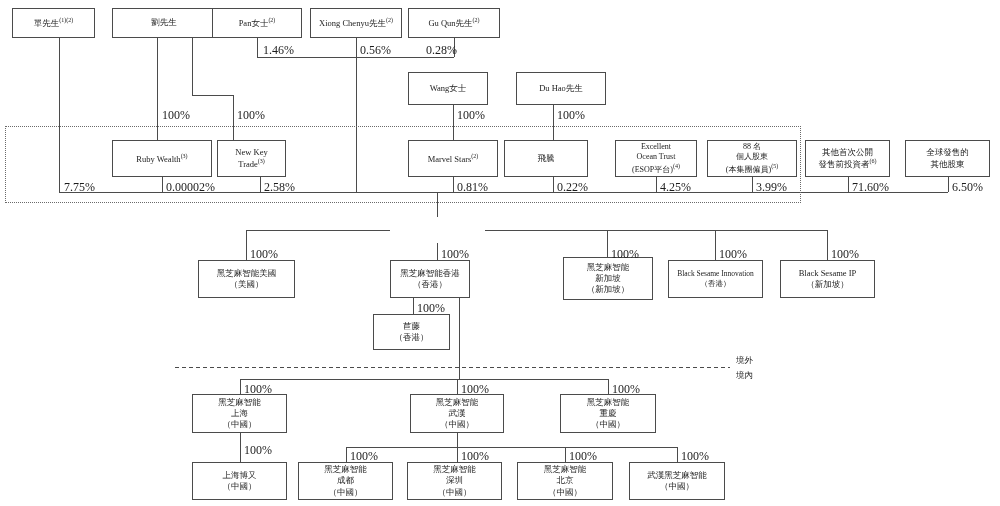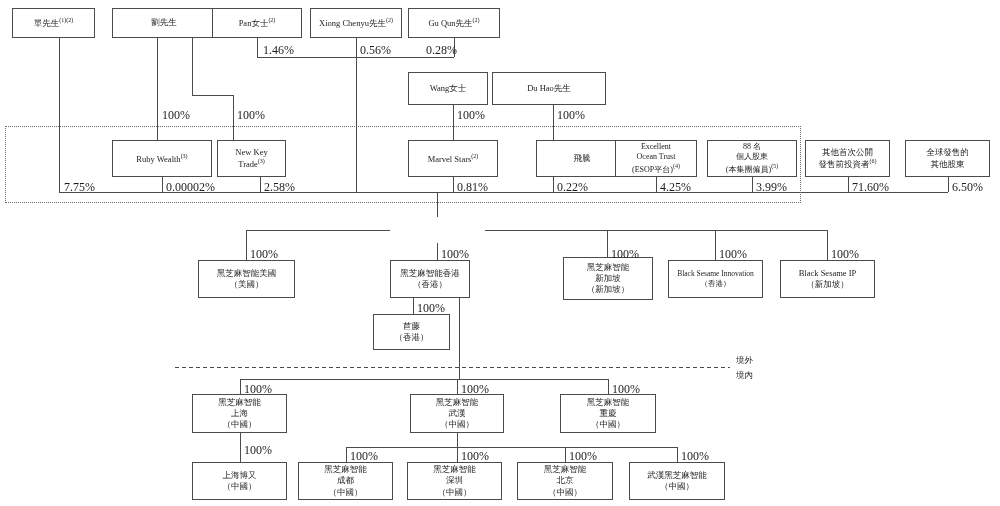--- a/index.html
+++ b/index.html
@@ -62,35 +62,35 @@
   <div class="node" style="left:310px;top:8px;width:92px;height:30px">
       <span class="txt"><span>Xiong Chenyu先生</span><sup>(2)</sup></span>
     </div>
   <div class="node" style="left:408px;top:8px;width:92px;height:30px">
       <span class="txt"><span>Gu Qun先生</span><sup>(2)</sup></span>
     </div>
 
   <div class="node" style="left:408px;top:72px;width:80px;height:33px">
       <span class="txt">Wang女士</span>
     </div>
-  <div class="node" style="left:492px;top:72px;width:114px;height:33px">
+  <div class="node" style="left:516px;top:72px;width:90px;height:33px">
       <span class="txt">Du Hao先生</span>
     </div>
 
   <div class="node" style="left:112px;top:140px;width:100px;height:37px">
       <span class="txt"><span>Ruby Wealth</span><sup>(3)</sup></span>
     </div>
   <div class="node" style="left:217px;top:140px;width:69px;height:37px">
       <span class="txt"><span>New Key
 Trade</span><sup>(3)</sup></span>
     </div>
   <div class="node" style="left:408px;top:140px;width:90px;height:37px">
       <span class="txt"><span>Marvel Stars</span><sup>(2)</sup></span>
     </div>
-  <div class="node" style="left:536px;top:140px;width:92px;height:37px">
+  <div class="node" style="left:504px;top:140px;width:84px;height:37px">
       <span class="txt">飛騰</span>
     </div>
   <div class="node" style="left:615px;top:140px;width:82px;height:37px;font-size:8px">
       <span class="txt"><span>Excellent
 Ocean Trust
 (ESOP平台)</span><sup>(4)</sup></span>
     </div>
   <div class="node" style="left:707px;top:140px;width:90px;height:37px;font-size:8px">
       <span class="txt"><span>88 名
 個人股東

